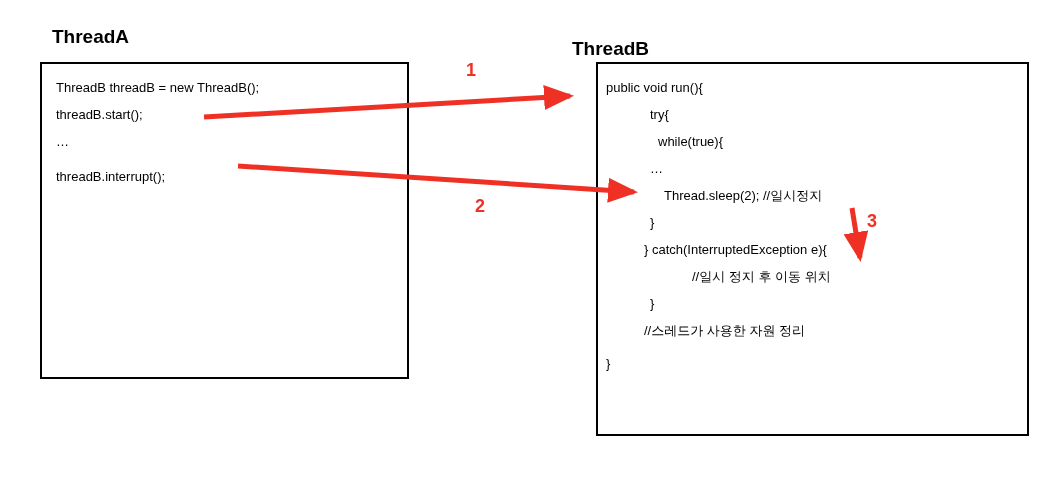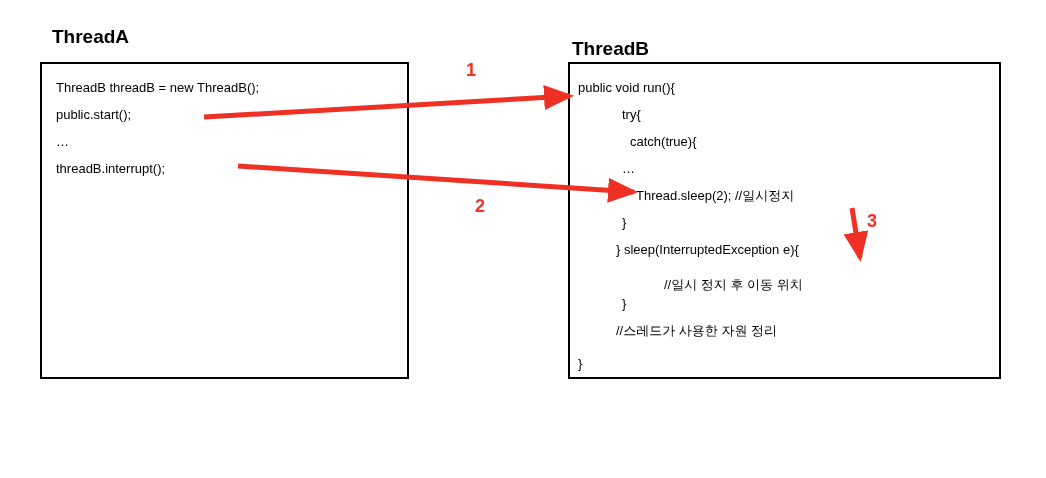--- a/index.html
+++ b/index.html
@@ -42,24 +42,24 @@
     border: 2px solid #000000;
     background: #ffffff;
   }
   #box-threada {
     left: 40px;
     top: 62px;
     width: 369px;
     height: 317px;
   }
   #box-threadb {
-    left: 568px;
+    left: 596px;
     top: 62px;
     width: 433px;
-    height: 317px;
+    height: 374px;
   }
 
   .code-lines {
     position: absolute;
     left: 0;
     top: 0;
     width: 100%;
   }
   .code-line {
     position: absolute;
@@ -68,32 +68,32 @@
     line-height: 20px;
     color: #000000;
     white-space: pre;
   }
 
   
   #box-threada .code-line { left: 14px; }
   #a-l0 { top: 14px; }
   #a-l1 { top: 41px; }
   #a-l2 { top: 68px; }
-  #a-l3 { top: 95px; }
+  #a-l3 { top: 103px; }
 
   
   #box-threadb .code-line { left: 8px; }
   #b-l0 { top: 14px;  padding-left: 0px;  }
   #b-l1 { top: 41px;  padding-left: 44px; }
   #b-l2 { top: 68px;  padding-left: 52px; }
   #b-l3 { top: 95px;  padding-left: 44px; }
   #b-l4 { top: 122px; padding-left: 58px; }
   #b-l5 { top: 149px; padding-left: 44px; }
   #b-l6 { top: 176px; padding-left: 38px; }
-  #b-l7 { top: 203px; padding-left: 86px; margin-top: 8px; }
+  #b-l7 { top: 203px; padding-left: 86px; }
   #b-l8 { top: 230px; padding-left: 44px; }
   #b-l9 { top: 257px; padding-left: 38px; text-align: right; }
   #b-l10 { top: 290px; padding-left: 0px; }
 
   
   #arrow-layer {
     position: absolute;
     left: 0;
     top: 0;
     width: 1046px;
@@ -119,35 +119,35 @@
 
 <div class="canvas">
 
   <div class="heading" id="heading-threada">ThreadA</div>
 
   <div class="heading" id="heading-threadb">ThreadB</div>
 
   <div class="code-box" id="box-threada">
     <div class="code-lines">
       <div class="code-line" id="a-l0">ThreadB threadB = new ThreadB();</div>
-      <div class="code-line" id="a-l1">public.start();</div>
+      <div class="code-line" id="a-l1">threadB.start();</div>
       <div class="code-line" id="a-l2">…</div>
       <div class="code-line" id="a-l3">threadB.interrupt();</div>
     </div>
   </div>
 
   <div class="code-box" id="box-threadb">
     <div class="code-lines">
       <div class="code-line" id="b-l0">public void run(){</div>
       <div class="code-line" id="b-l1">try{</div>
-      <div class="code-line" id="b-l2">catch(true){</div>
+      <div class="code-line" id="b-l2">while(true){</div>
       <div class="code-line" id="b-l3">…</div>
       <div class="code-line" id="b-l4">Thread.sleep(2); //일시정지</div>
       <div class="code-line" id="b-l5">}</div>
-      <div class="code-line" id="b-l6">} sleep(InterruptedException e){</div>
+      <div class="code-line" id="b-l6">} catch(InterruptedException e){</div>
       <div class="code-line" id="b-l7">//일시 정지 후 이동 위치</div>
       <div class="code-line" id="b-l8">}</div>
       <div class="code-line" id="b-l9">//스레드가 사용한 자원 정리</div>
       <div class="code-line" id="b-l10">}</div>
     </div>
   </div>
 
   <svg id="arrow-layer" width="1046" height="478" viewBox="0 0 1046 478">
     <defs>
       <marker id="head-red" markerWidth="6" markerHeight="5" refX="5.2" refY="2.5" orient="auto" markerUnits="strokeWidth">

